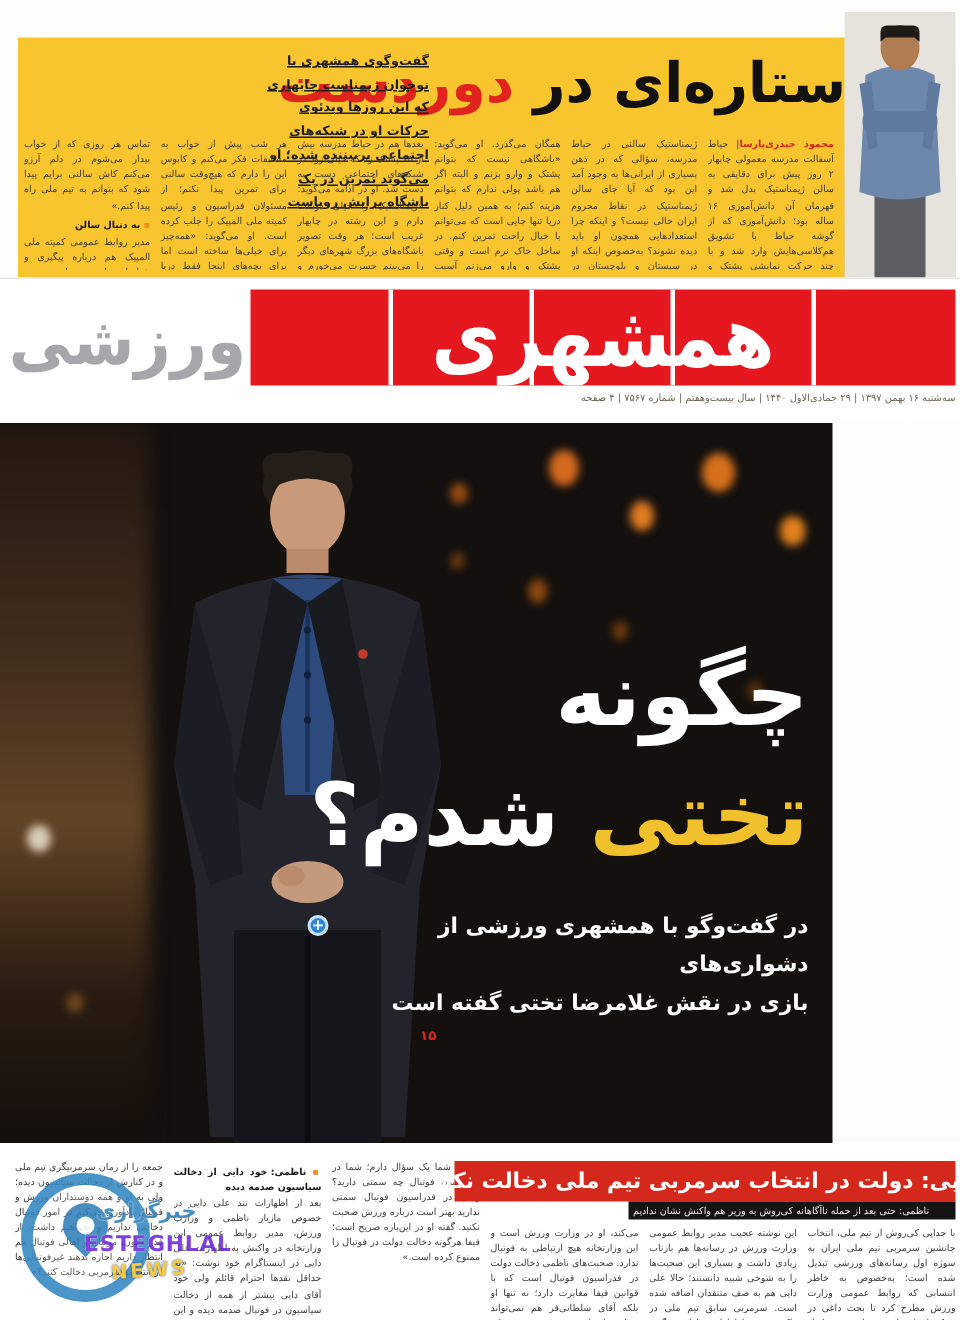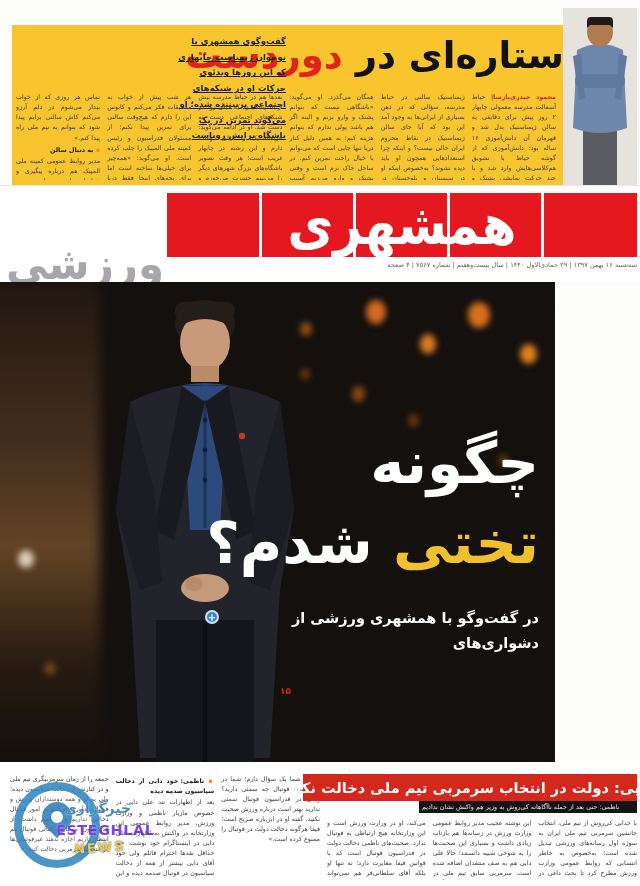--- a/index.html
+++ b/index.html
@@ -41,21 +41,21 @@
   
   .masthead { left:0; top:185px; width:640px; height:97px; background:#ffffff; border-top:1px solid #e8e8e6; }
   .logo-red { position:absolute; left:167px; top:7px; width:470px; height:64px; background:#e5181f;
     display:flex; align-items:center; justify-content:center; overflow:hidden; }
   .logo-red .fa {
     color:#ffffff; font-weight:900; font-size:50px; transform:scaleY(1.12);
     letter-spacing:2px; direction:rtl; white-space:nowrap;
   }
   .tile-gap { position:absolute; top:0; width:3px; height:64px; background:#ffffff; }
   .logo-gray { position:absolute; left:6px; top:12px; width:158px; height:58px;
-    display:flex; align-items:center; justify-content:center;margin-top:36px; }
+    display:flex; align-items:center; justify-content:center; }
   .logo-gray .fa { color:#a5a7aa; font-weight:900; font-size:42px; direction:rtl; transform:scaleY(1.05); }
   .dateline { position:absolute; right:3px; top:75px; direction:rtl; font-size:6.6px; color:#6b5f52; }
 
   
   .cover { left:0; top:282px; width:555px; height:480px; background:#13100e; overflow:hidden; }
   .warm-left { position:absolute; left:-30px; top:0; width:130px; height:480px;
     background:linear-gradient(180deg,#241811 0%,#4a3320 35%,#6b4a28 55%,#2a1c12 80%,#140f0b 100%);
     filter:blur(6px); opacity:.9; }
   .lamp { position:absolute; border-radius:50%; filter:blur(3px); }
   .cover-headline { position:absolute; right:16px; direction:rtl; text-align:right;
@@ -197,20 +197,21 @@
   </svg>
 
   <div class="cover-headline ch1">چگونه</div>
   <div class="cover-headline ch2">
     <span class="yellow">تختی</span><span> شدم؟</span>
   </div>
 
   <div class="cover-deck">
     <span class="plus-badge">+</span>
     <div>در گفت‌وگو با همشهری ورزشی از دشواری‌های</div>
+    <div>بازی در نقش غلامرضا تختی گفته است</div>
   </div>
 
   <div class="page-ref">
     <span class="num">۱۵</span>
     <span class="arr">◄</span>
   </div>
 </div>
 
 <div class="abs bottom">
   <div class="bottom-cols">

